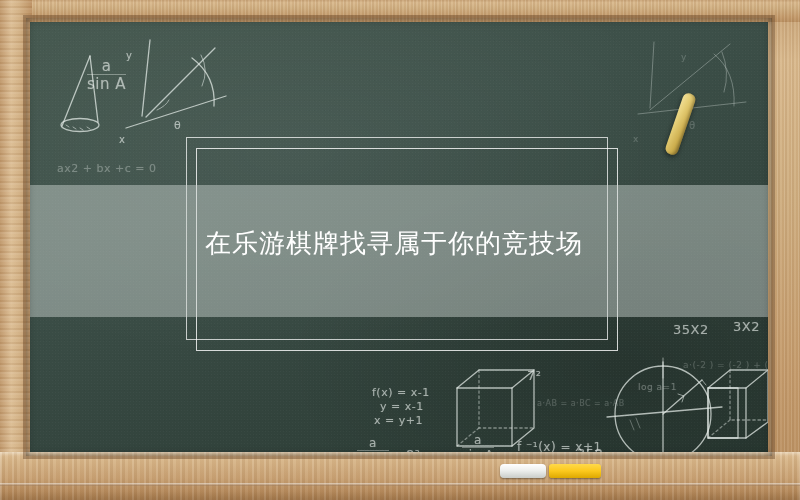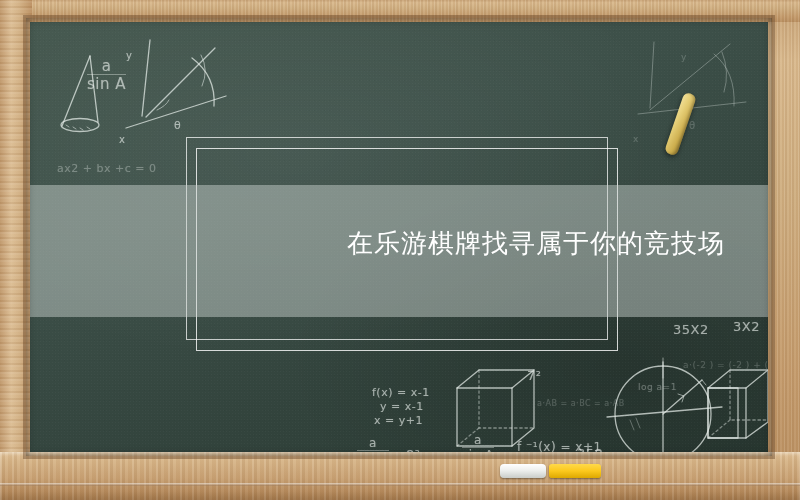--- a/index.html
+++ b/index.html
@@ -85,21 +85,21 @@
   
   .wrect{position:absolute;border:1.6px solid rgba(255,255,255,.80);box-sizing:border-box;}
   .wrect.back{border-color:rgba(255,255,255,.72);}
 
   
   .band{position:absolute;left:30px;top:185px;right:32px;height:132px;
     background:rgba(205,213,209,.47);}
   .headline{position:absolute;left:205px;top:228px;width:520px;
     color:#ffffff;font-size:26px;line-height:30px;font-weight:400;
     font-family:"DejaVu Sans","Liberation Sans",sans-serif;
-    letter-spacing:1px;white-space:nowrap;text-align:right;}
+    letter-spacing:1px;white-space:nowrap;}
 
   
   .chalk-float{position:absolute;left:674px;top:92px;width:13px;height:64px;
     border-radius:6px;transform:rotate(19deg);
     background:linear-gradient(100deg,#f2e09a 0%,#e6cf77 30%,#cdae4e 72%,#a98c37 100%);
     box-shadow:0 2px 5px rgba(0,0,0,.45), inset -2px 0 3px rgba(0,0,0,.25);}
   .chalk-white{position:absolute;left:500px;top:464px;width:46px;height:14px;border-radius:4px;
     background:linear-gradient(180deg,#ffffff 0%,#eceeec 48%,#c9cdc9 100%);
     box-shadow:0 1px 2px rgba(0,0,0,.4);}
   .chalk-yellow{position:absolute;left:549px;top:464px;width:52px;height:14px;border-radius:3px;

